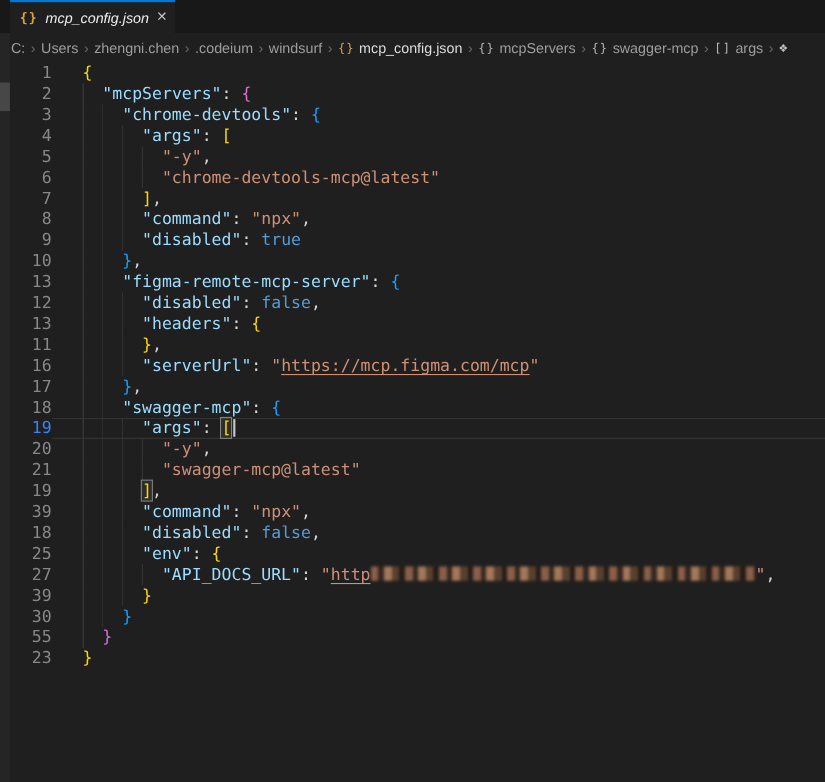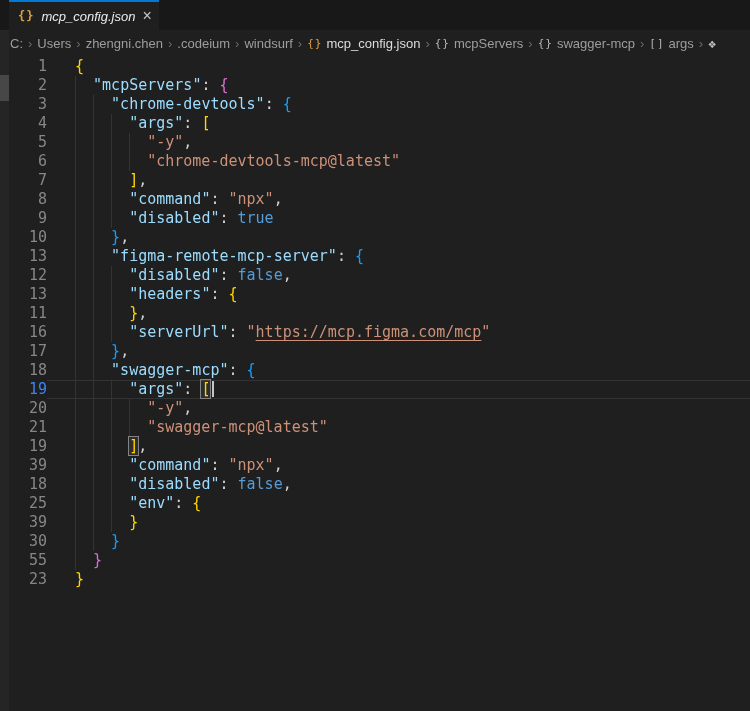--- a/index.html
+++ b/index.html
@@ -130,20 +130,21 @@
     <div class="line"><span class="num">16</span><span class="code"><span class="ig"></span><span class="ig"></span><span class="ig"></span><span class="key">"serverUrl"</span><span class="pun">: </span><span class="str">"</span><span class="lnk">https://mcp.figma.com/mcp</span><span class="str">"</span></span></div>
     <div class="line"><span class="num">17</span><span class="code"><span class="ig"></span><span class="ig"></span><span class="b3">}</span><span class="pun">,</span></span></div>
     <div class="line"><span class="num">18</span><span class="code"><span class="ig"></span><span class="ig"></span><span class="key">"swagger-mcp"</span><span class="pun">: </span><span class="b3">{</span></span></div>
     <div class="line active"><span class="num">19</span><span class="code"><span class="ig"></span><span class="ig"></span><span class="ig"></span><span class="key">"args"</span><span class="pun">: </span><span class="b1 bm">[</span><span class="cursor"></span></span></div>
     <div class="line"><span class="num">20</span><span class="code"><span class="ig"></span><span class="ig"></span><span class="ig"></span><span class="ig"></span><span class="str">"-y"</span><span class="pun">,</span></span></div>
     <div class="line"><span class="num">21</span><span class="code"><span class="ig"></span><span class="ig"></span><span class="ig"></span><span class="ig"></span><span class="str">"swagger-mcp@latest"</span></span></div>
     <div class="line"><span class="num">19</span><span class="code"><span class="ig"></span><span class="ig"></span><span class="ig"></span><span class="b1 bm">]</span><span class="pun">,</span></span></div>
     <div class="line"><span class="num">39</span><span class="code"><span class="ig"></span><span class="ig"></span><span class="ig"></span><span class="key">"command"</span><span class="pun">: </span><span class="str">"npx"</span><span class="pun">,</span></span></div>
     <div class="line"><span class="num">18</span><span class="code"><span class="ig"></span><span class="ig"></span><span class="ig"></span><span class="key">"disabled"</span><span class="pun">: </span><span class="bool">false</span><span class="pun">,</span></span></div>
     <div class="line"><span class="num">25</span><span class="code"><span class="ig"></span><span class="ig"></span><span class="ig"></span><span class="key">"env"</span><span class="pun">: </span><span class="b1">{</span></span></div>
+    <div class="line"><span class="num">27</span><span class="code"><span class="ig"></span><span class="ig"></span><span class="ig"></span><span class="ig"></span><span class="key">"API_DOCS_URL"</span><span class="pun">: </span><span class="str">"</span><span class="lnk">http</span><span class="blur" style="width: 350px;"></span><span class="str">"</span><span class="pun">,</span></span></div>
     <div class="line"><span class="num">39</span><span class="code"><span class="ig"></span><span class="ig"></span><span class="ig"></span><span class="b1">}</span></span></div>
     <div class="line"><span class="num">30</span><span class="code"><span class="ig"></span><span class="ig"></span><span class="b3">}</span></span></div>
     <div class="line"><span class="num">55</span><span class="code"><span class="ig"></span><span class="b2">}</span></span></div>
     <div class="line"><span class="num">23</span><span class="code"><span class="b1">}</span></span></div>
   </div>
 
 <div class="strip"></div>
 <div class="thumb"></div>
 
 </body></html>

